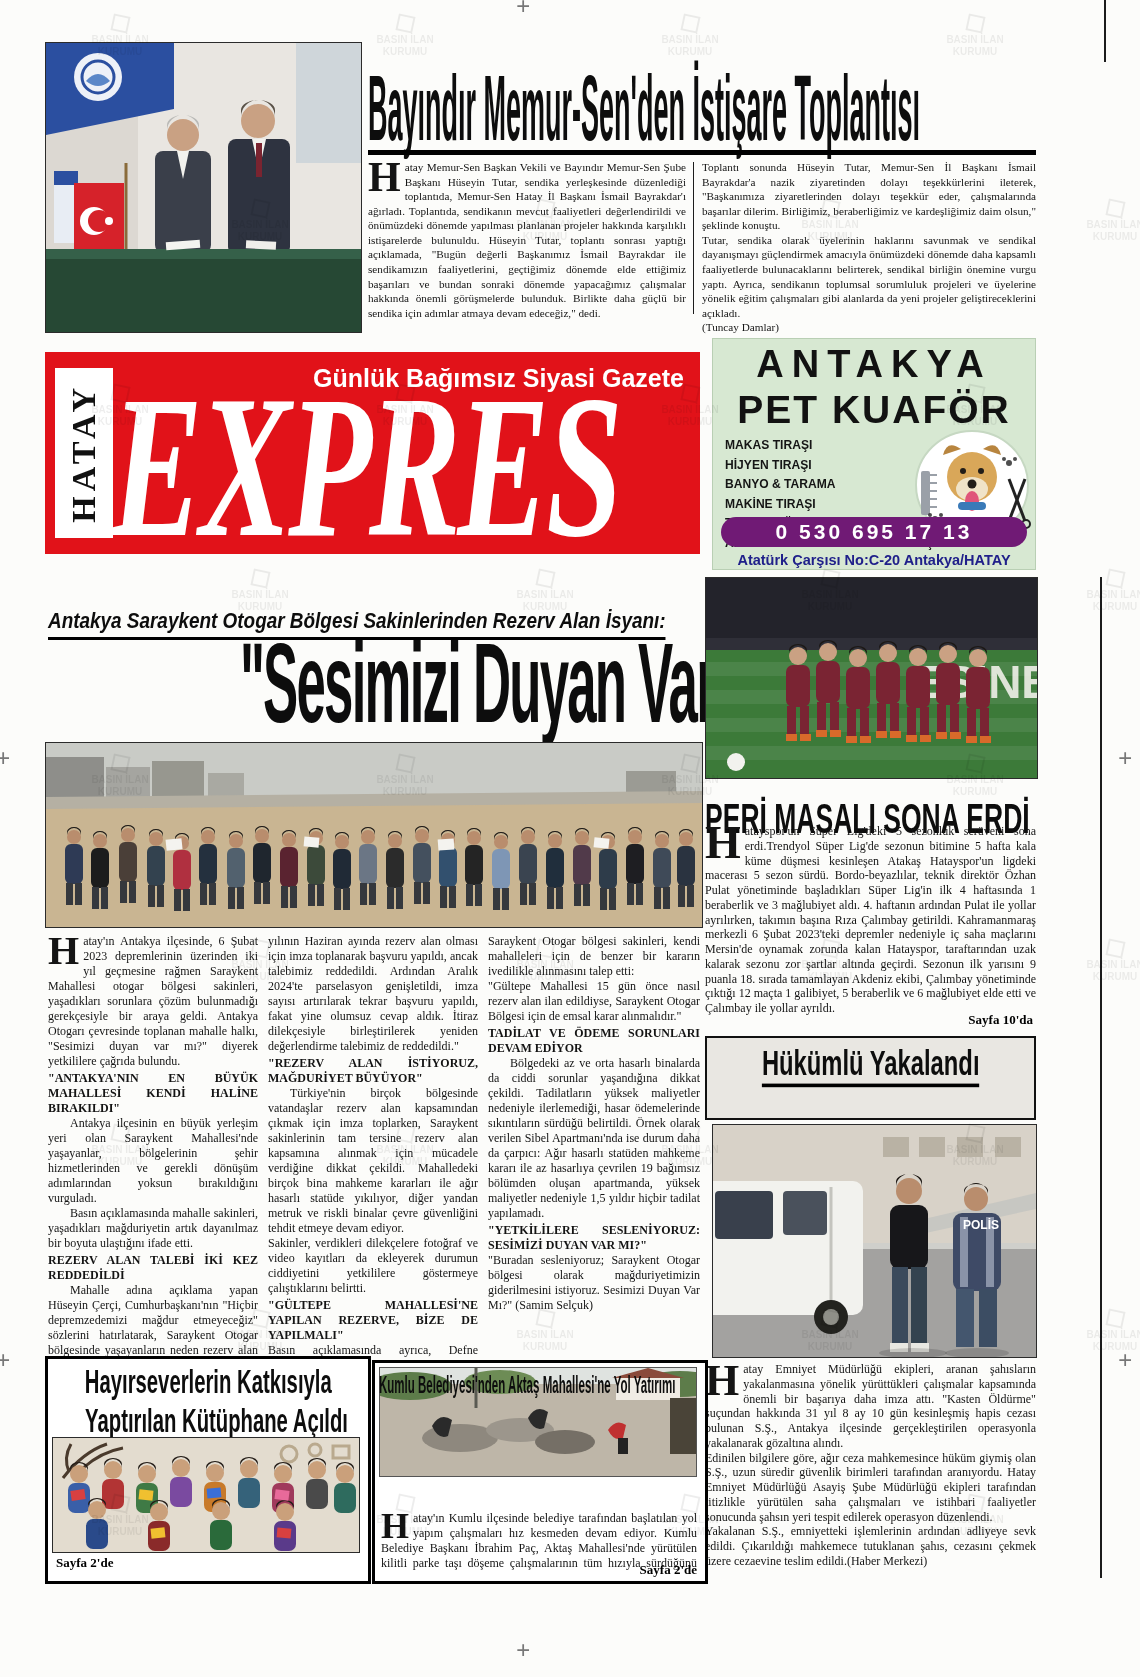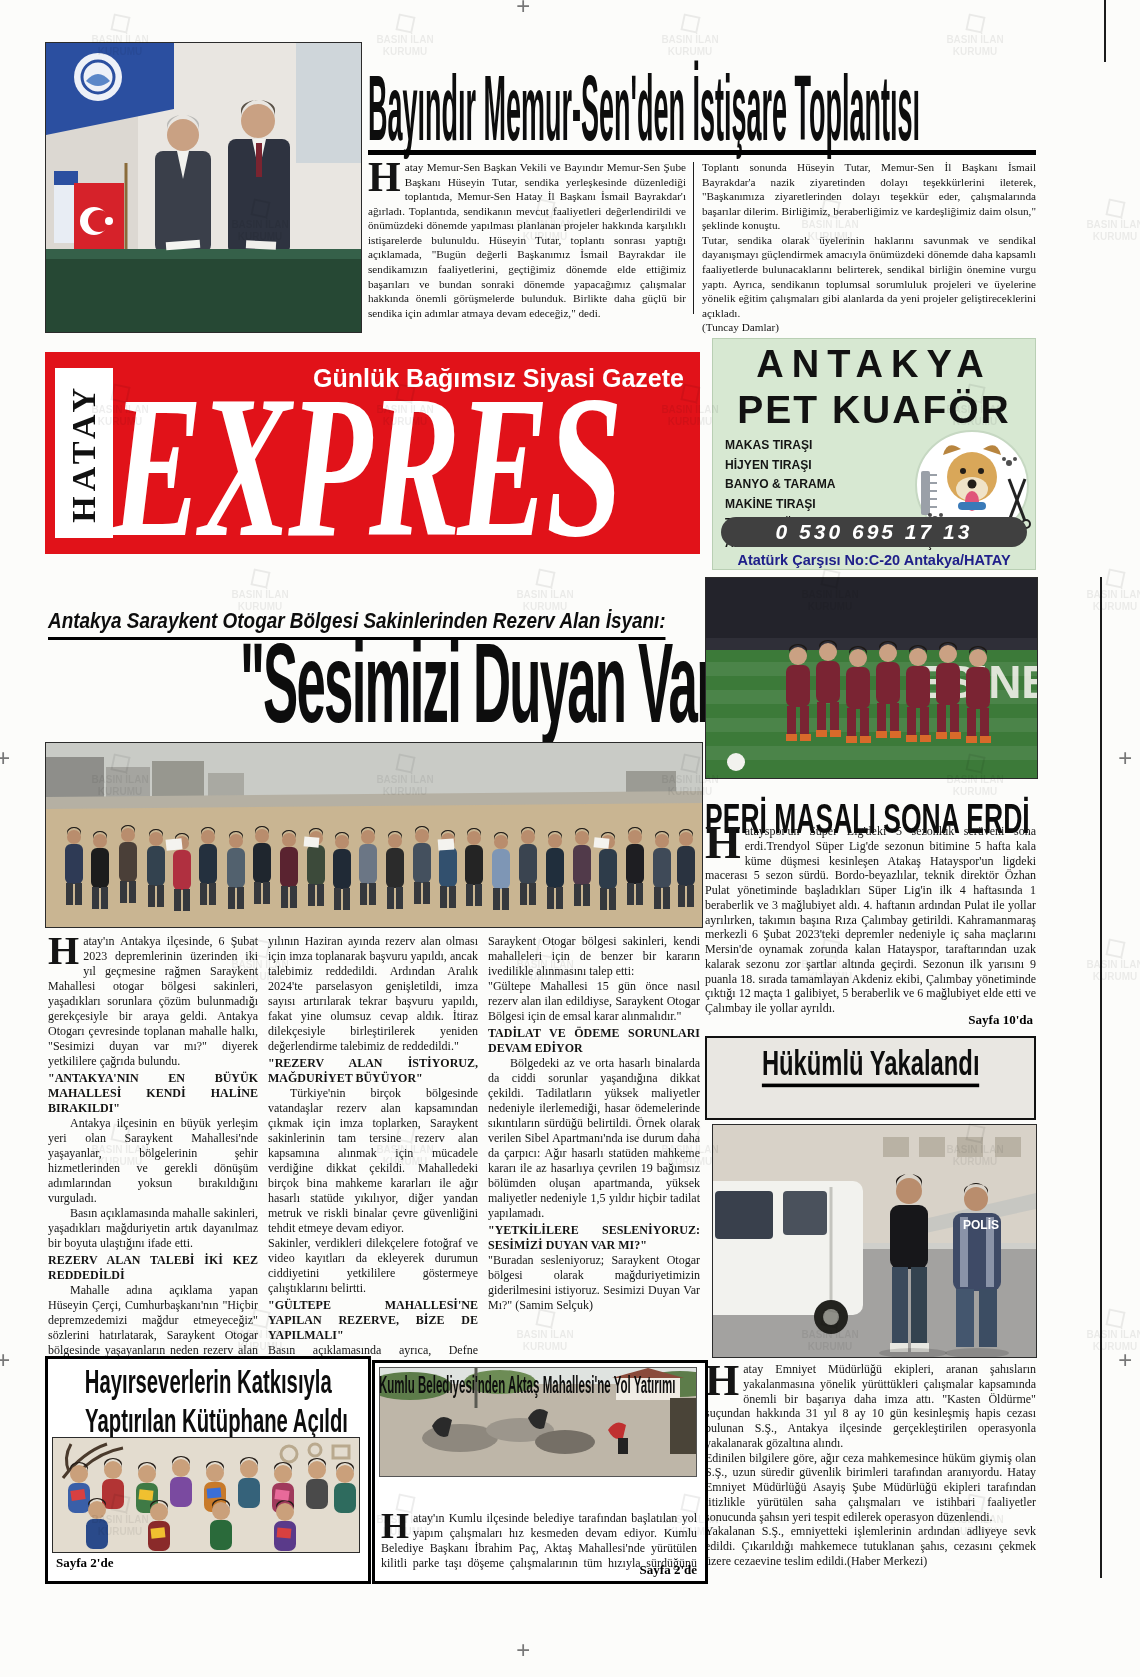--- a/index.html
+++ b/index.html
@@ -30,23 +30,23 @@
   #tagline{position:absolute;right:16px;top:12px;font-family:"Liberation Sans",sans-serif;
            font-weight:bold;font-size:25px;color:#fff;}
   #infobar{position:absolute;left:45px;top:556px;width:655px;height:27px;background:#2a2627;
            display:flex;align-items:center;justify-content:space-between;padding:0 14px;box-sizing:border-box;
            font-family:"Liberation Sans",sans-serif;font-weight:bold;font-size:14px;color:#fff;}
   
   #ad{position:absolute;left:712px;top:338px;width:324px;height:232px;background:#d7e8d2;border:1px solid #b9cfb4;box-sizing:border-box;}
   .ad-title{text-align:center;font-family:"Liberation Sans",sans-serif;font-weight:bold;color:#121212;margin:0;}
   #ad-services{position:absolute;left:12px;top:96px;font-family:"Liberation Sans",sans-serif;font-weight:bold;
                font-size:13px;line-height:1.5;color:#151515;transform:scaleX(0.93);transform-origin:left top;white-space:nowrap;}
-  #ad-pill{position:absolute;left:8px;right:8px;bottom:22px;height:30px;background:#404040;border-radius:16px;
+  #ad-pill{position:absolute;left:8px;right:8px;bottom:22px;height:30px;background:#701a75;border-radius:16px;
            display:flex;align-items:center;justify-content:center;color:#fff;
-           font-family:"Liberation Sans",sans-serif;font-weight:bold;font-style:italic;font-size:21px;letter-spacing:3px;}
+           font-family:"Liberation Sans",sans-serif;font-weight:bold;font-size:21px;letter-spacing:3px;}
   #ad-address{position:absolute;left:0;right:0;bottom:1px;text-align:center;color:#20208a;
               font-family:"Liberation Sans",sans-serif;font-weight:bold;font-size:14.5px;}
   
   .wm{position:absolute;width:130px;text-align:center;opacity:.065;z-index:6;pointer-events:none;
       font-family:"Liberation Sans",sans-serif;font-weight:bold;font-size:10px;color:#000;line-height:1.15;}
   .wm .cube{width:13px;height:13px;border:2px solid #000;margin:0 auto 2px auto;transform:rotate(12deg);}
   .crop{position:absolute;font:24px "Liberation Mono",monospace;color:#777;z-index:7;pointer-events:none;}
   .vrule{position:absolute;background:#1c1c1c;}
   .pageref{font-family:"Liberation Serif",serif;font-weight:bold;font-size:13px;color:#000;}
 </style>

